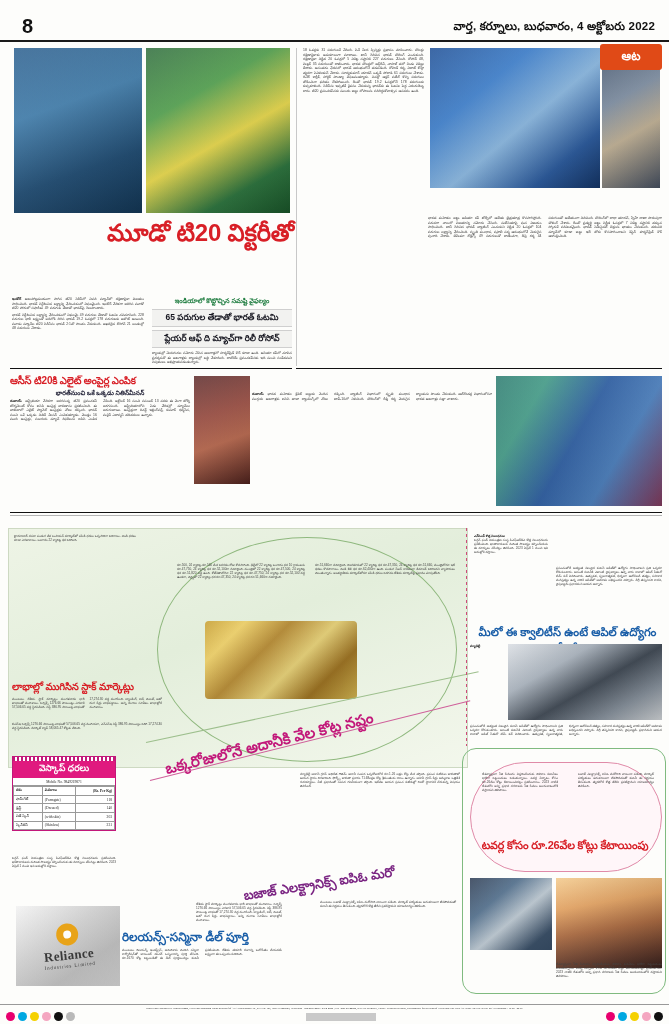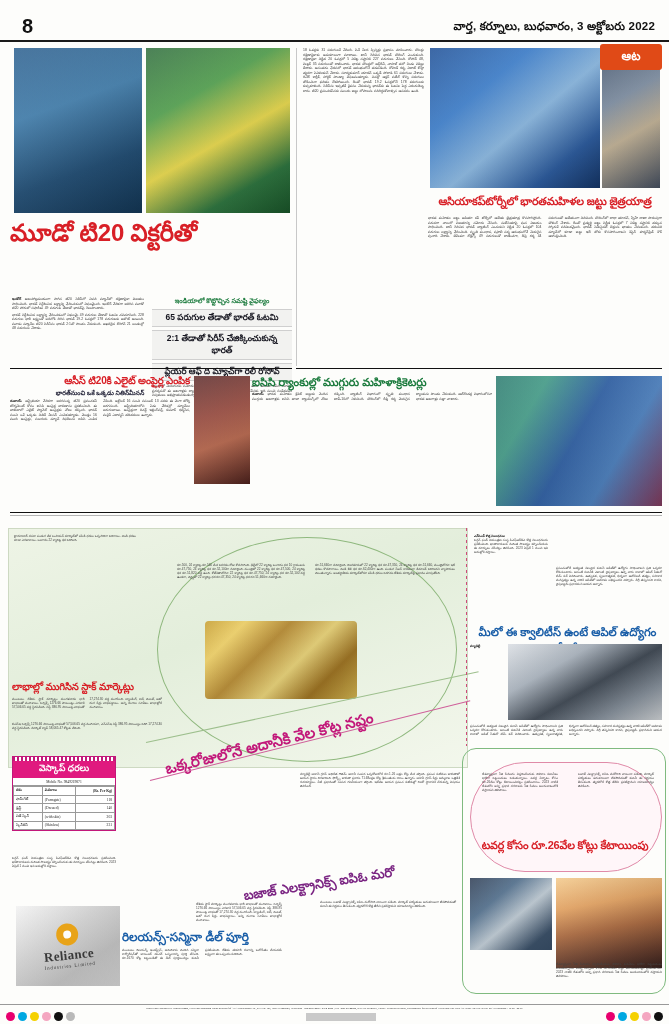--- a/index.html
+++ b/index.html
@@ -68,21 +68,21 @@
   .reliance-mark .rdot::after {
     content:""; position:absolute; left:50%; top:50%;
     transform: translate(-50%,-50%); width:8px; height:8px;
     border-radius:50%; background:#fdfdfb;
   }
   .reliance-mark .rname { font-family: "Liberation Serif", serif; font-size: 13px; font-weight: bold; letter-spacing: .3px; }
   .reliance-mark .rsub  { font-family: "Liberation Serif", serif; font-size: 5px; letter-spacing: .8px; }
 
   
   .hl-red {
-    color: #d81f26; font-weight: bold; text-align: left;
+    color: #d81f26; font-weight: bold; text-align: right;
     line-height: 1.08; letter-spacing: -0.2px;
   }
   .hl-main { font-size: 24px; }
   .hl-green { color: #1a7a3c; font-weight: bold; font-size: 11.5px; text-align: center; }
   .hl-blue  { color: #1b5fa8; font-weight: bold; }
   .hl-dark  { color: #14142b; font-weight: bold; }
   .hl-pink  { color: #c2187a; font-weight: bold; }
   .hl-purple{ color: #7a2482; font-weight: bold; }
 
   .subhead-box {
@@ -183,77 +183,74 @@
   
   .abs { position: absolute; }
 </style>
 </head>
 <body>
 
 <div class="page">
 
   <div class="masthead">
     <div class="page-no">8</div>
-    <div class="masthead-right">వార్త, కర్నూలు, బుధవారం, 3 అక్టోబరు 2022</div>
+    <div class="masthead-right">వార్త, కర్నూలు, బుధవారం, 4 అక్టోబరు 2022</div>
   </div>
 
   <div class="abs ph ph-cricket1" style="left:14px; top:48px; width:128px; height:165px;"></div>
   <div class="abs ph ph-cricket2" style="left:146px; top:48px; width:144px; height:165px;"></div>
 
   <div class="abs hl-red hl-main" style="left:10px; top:220px; width:284px;">
     <div>మూడో టి20 విక్టరీతో</div>
   </div>
 
   <div class="abs" style="left:12px; top:297px; width:132px;">
     <div class="tcol">
       <p><span class="lead">ఇండోర్</span>
          <span>ఆటుపోట్లమయంగా సాగిన టి20 సిరీస్‌లో చివరి మ్యాచ్‌లో దక్షిణాఫ్రికా విజయం సాధించింది. భారత్ నిర్దేశించిన లక్ష్యాన్ని ఛేదించడంలో విఫలమైంది. ఇండోర్ వేదికగా జరిగిన మూడో టి20 పోరులో సఫారీలు 49 పరుగుల తేడాతో భారత్‌పై గెలుపొందారు.</span></p>
       <p>భారత్ నిర్దేశించిన లక్ష్యాన్ని ఛేదించడంలో విఫలమై 49 పరుగుల తేడాతో ఓటమి చవిచూసింది. 228 పరుగుల భారీ లక్ష్యంతో బరిలోకి దిగిన భారత్ 19.2 ఓవర్లలో 178 పరుగులకు ఆలౌట్ అయింది. మూడు మ్యాచ్‌ల టి20 సిరీస్‌ను భారత్ 2:1తో సొంతం చేసుకుంది. ఆఖరిదైన రోసోవ్ 21 బంతుల్లో 48 పరుగులు చేశాడు.</p>
     </div>
   </div>
 
   <div class="abs" style="left:152px; top:297px; width:140px;">
     <div class="hl-green" style="font-size:6.5px; margin-bottom:3px;">ఇండియాలో కొట్టొచ్చిన సమష్టి వైఫల్యం</div>
     <div class="subhead-box">65 పరుగుల తేడాతో భారత్ ఓటమి</div>
-    <div class="subhead-box">2:1 తేడాతో సిరీస్ చేజిక్కించుకున్న భారత్</div>
     <div class="subhead-box">ప్లేయర్ ఆఫ్ ది మ్యాచ్‌గా రిలీ రోసోవ్</div>
     <div class="tcol" style="margin-top:2px;">ర్యాంకుల్లో మెరుగుదల నమోదు చేసిన ఆటగాళ్లలో హర్మన్‌ప్రీత్ కౌర్ కూడా ఉంది. ఆసియా కప్‌లో చూపిన ప్రదర్శనతో ఈ ఆటగాళ్లకు ర్యాంకుల్లో లబ్ధి చేకూరింది. రాబోయే ప్రపంచకప్‌నకు ఇది మంచి సంకేతమని నిపుణులు అభిప్రాయపడుతున్నారు.</div>
   </div>
 
   <div class="abs vrule" style="left:296px; top:48px; width:128px; height:318px; padding-left:6px;">
     <div class="tcol">18 ఓవర్లకు 31 పరుగులకే చేరింది. పిచ్ మీద స్పిన్నర్లు ప్రభావం చూపించారు. బౌలర్లు దక్షిణాఫ్రికాకు అనుకూలంగా మారాయి. టాస్ గెలిచిన భారత్ బౌలింగ్ ఎంచుకుంది. దక్షిణాఫ్రికా నిర్ణీత 20 ఓవర్లలో 5 వికెట్ల నష్టానికి 227 పరుగులు చేసింది. రోసోవ్ 48, మిల్లర్ 35 పరుగులతో రాణించారు. భారత బౌలర్లలో అర్ష్‌దీప్, చాహల్ తలో రెండు వికెట్లు తీశారు. అనంతరం ఛేదనలో భారత్ ఆరంభంలోనే తడబడింది. రోహిత్ శర్మ, విరాట్ కోహ్లీ త్వరగా పెవిలియన్ చేరారు. సూర్యకుమార్ యాదవ్ ఒక్కడే పోరాడి 61 పరుగులు చేశాడు. దినేశ్ కార్తీక్, హార్దిక్ పాండ్యా విఫలమయ్యారు. చివర్లో అక్షర్ పటేల్ కొన్ని పరుగులు జోడించినా ఫలితం లేకపోయింది. దీంతో భారత్ 19.2 ఓవర్లలోనే 178 పరుగులకు కుప్పకూలింది. సిరీస్‌ను ఇప్పటికే కైవసం చేసుకున్న భారత్‌కు ఈ ఓటమి పెద్ద ఎదురుదెబ్బ కాదు. టీ20 ప్రపంచకప్‌నకు ముందు జట్టు లోపాలను సరిదిద్దుకోవాల్సిన అవసరం ఉంది.</div>
   </div>
 
   <div class="abs ph ph-women1" style="left:430px; top:48px; width:170px; height:140px;"></div>
   <div class="abs ph ph-crowd" style="left:602px; top:48px; width:58px; height:140px;"></div>
 
   <div class="abs" style="left:600px; top:44px; width:62px; height:26px; background:#e04a17; border-radius:3px; color:#fff; font-weight:bold; font-size:12px; display:flex; align-items:center; justify-content:center;">
     <span>ఆట</span>
   </div>
 
-  <div class="abs hl-red" style="left:428px; top:196px; width:234px; font-size:11px; text-align:center;">ఆసియాకప్‌టోర్నీలో భారతమహిళల జట్టు జైత్రయాత్ర</div>
 
   <div class="abs" style="left:428px; top:216px; width:234px; columns:2; column-gap:7px;">
     <div class="tcol">భారత మహిళల జట్టు ఆసియా కప్ టోర్నీలో అజేయ జైత్రయాత్ర కొనసాగిస్తోంది. వరుసగా నాలుగో విజయాన్ని నమోదు చేసింది. మలేసియాపై ఘన విజయం సాధించింది. టాస్ గెలిచిన భారత్ బ్యాటింగ్ ఎంచుకుని నిర్ణీత 20 ఓవర్లలో 104 పరుగుల లక్ష్యాన్ని ఛేదించింది. స్మృతి మంధాన, షఫాలీ వర్మ ఆరంభంలోనే మెరుగైన పునాది వేశారు. జెమీమా రోడ్రిగ్స్ 49 పరుగులతో రాణించగా, దీప్తి శర్మ 44 పరుగులతో అజేయంగా నిలిచింది. బౌలింగ్‌లో రాధా యాదవ్, స్నేహ్ రాణా పొదుపుగా బౌలింగ్ చేశారు. దీంతో ప్రత్యర్థి జట్టు నిర్ణీత ఓవర్లలో 7 వికెట్ల నష్టానికి తక్కువ స్కోరుకే పరిమితమైంది. భారత్ సెమీఫైనల్ బెర్తును ఖాయం చేసుకుంది. తదుపరి మ్యాచ్‌లో కూడా జట్టు ఇదే జోరు కొనసాగించాలని కెప్టెన్ హర్మన్‌ప్రీత్ కౌర్ ఆకాంక్షించింది.</div>
   </div>
 
   <div class="abs rule" style="left:296px; top:368px; width:366px;"></div>
   <div class="abs rule" style="left:10px; top:368px; width:282px;"></div>
 
-  <div class="abs hl-red" style="left:10px; top:376px; width:180px; font-size:10px; text-align:right;">ఆసీస్ టి20కి ఎలైట్ అంపైర్ల ఎంపిక</div>
+  <div class="abs hl-red" style="left:10px; top:376px; width:180px; font-size:10px; text-align:left;">ఆసీస్ టి20కి ఎలైట్ అంపైర్ల ఎంపిక</div>
   <div class="abs hl-dark" style="left:10px; top:389px; width:180px; font-size:6.2px; text-align:center;">భారత్‌నుంచి ఒకే ఒక్కడు నితిన్‌మీనన్</div>
   <div class="abs" style="left:10px; top:399px; width:180px; columns:2; column-gap:6px;">
     <div class="tcol">
       <span class="lead">దుబాయ్</span>
       <span>ఆస్ట్రేలియా వేదికగా జరగనున్న టి20 ప్రపంచకప్ టోర్నమెంట్ కోసం ఐసిసి అంపైర్ల జాబితాను ప్రకటించింది. ఈ జాబితాలో ఎలైట్ ప్యానెల్ అంపైర్లకు చోటు దక్కింది. భారత్ నుంచి ఒకే ఒక్కడు నితిన్ మీనన్ ఎంపికయ్యాడు. మొత్తం 16 మంది అంపైర్లు, నలుగురు మ్యాచ్ రిఫరీలను ఐసిసి ఎంపిక చేసింది. అక్టోబర్ 16 నుంచి నవంబర్ 13 వరకు ఈ మెగా టోర్నీ జరగనుంది. ఆస్ట్రేలియాలోని ఏడు వేదికల్లో మ్యాచ్‌లు జరుగుతాయి. అంపైర్లుగా రిచర్డ్ ఇల్లింగ్‌వర్త్, కుమార్ ధర్మసేన, మరైస్ ఎరాస్మస్ తదితరులు ఉన్నారు.</span>
     </div>
   </div>
   <div class="abs ph ph-umpire" style="left:194px; top:376px; width:56px; height:108px;"></div>
 
-  <div class="abs hl-green" style="left:252px; top:376px; width:240px; font-size:11px; text-align:left;">ఐసిసి ర్యాంకుల్లో ముగ్గురు మహిళాక్రికెటర్లు</div>
   <div class="abs" style="left:252px; top:392px; width:240px; columns:3; column-gap:6px;">
     <div class="tcol">
       <span class="lead">దుబాయ్</span>
       <span>భారత మహిళల క్రికెట్ జట్టుకు చెందిన ముగ్గురు ఆటగాళ్లకు ఐసిసి తాజా ర్యాంకింగ్స్‌లో చోటు దక్కింది. బ్యాటింగ్ విభాగంలో స్మృతి మంధాన టాప్-10లో నిలిచింది. బౌలింగ్‌లో దీప్తి శర్మ మెరుగైన ర్యాంకును సొంతం చేసుకుంది. ఆల్‌రౌండర్ల విభాగంలోనూ భారత ఆటగాళ్లు సత్తా చాటారు.</span>
     </div>
   </div>
   <div class="abs ph ph-three" style="left:496px; top:376px; width:166px; height:130px;"></div>
 
   <div class="abs rule" style="left:10px; top:512px; width:652px;"></div>
   <div class="abs rule-thin" style="left:10px; top:515px; width:652px;"></div>

